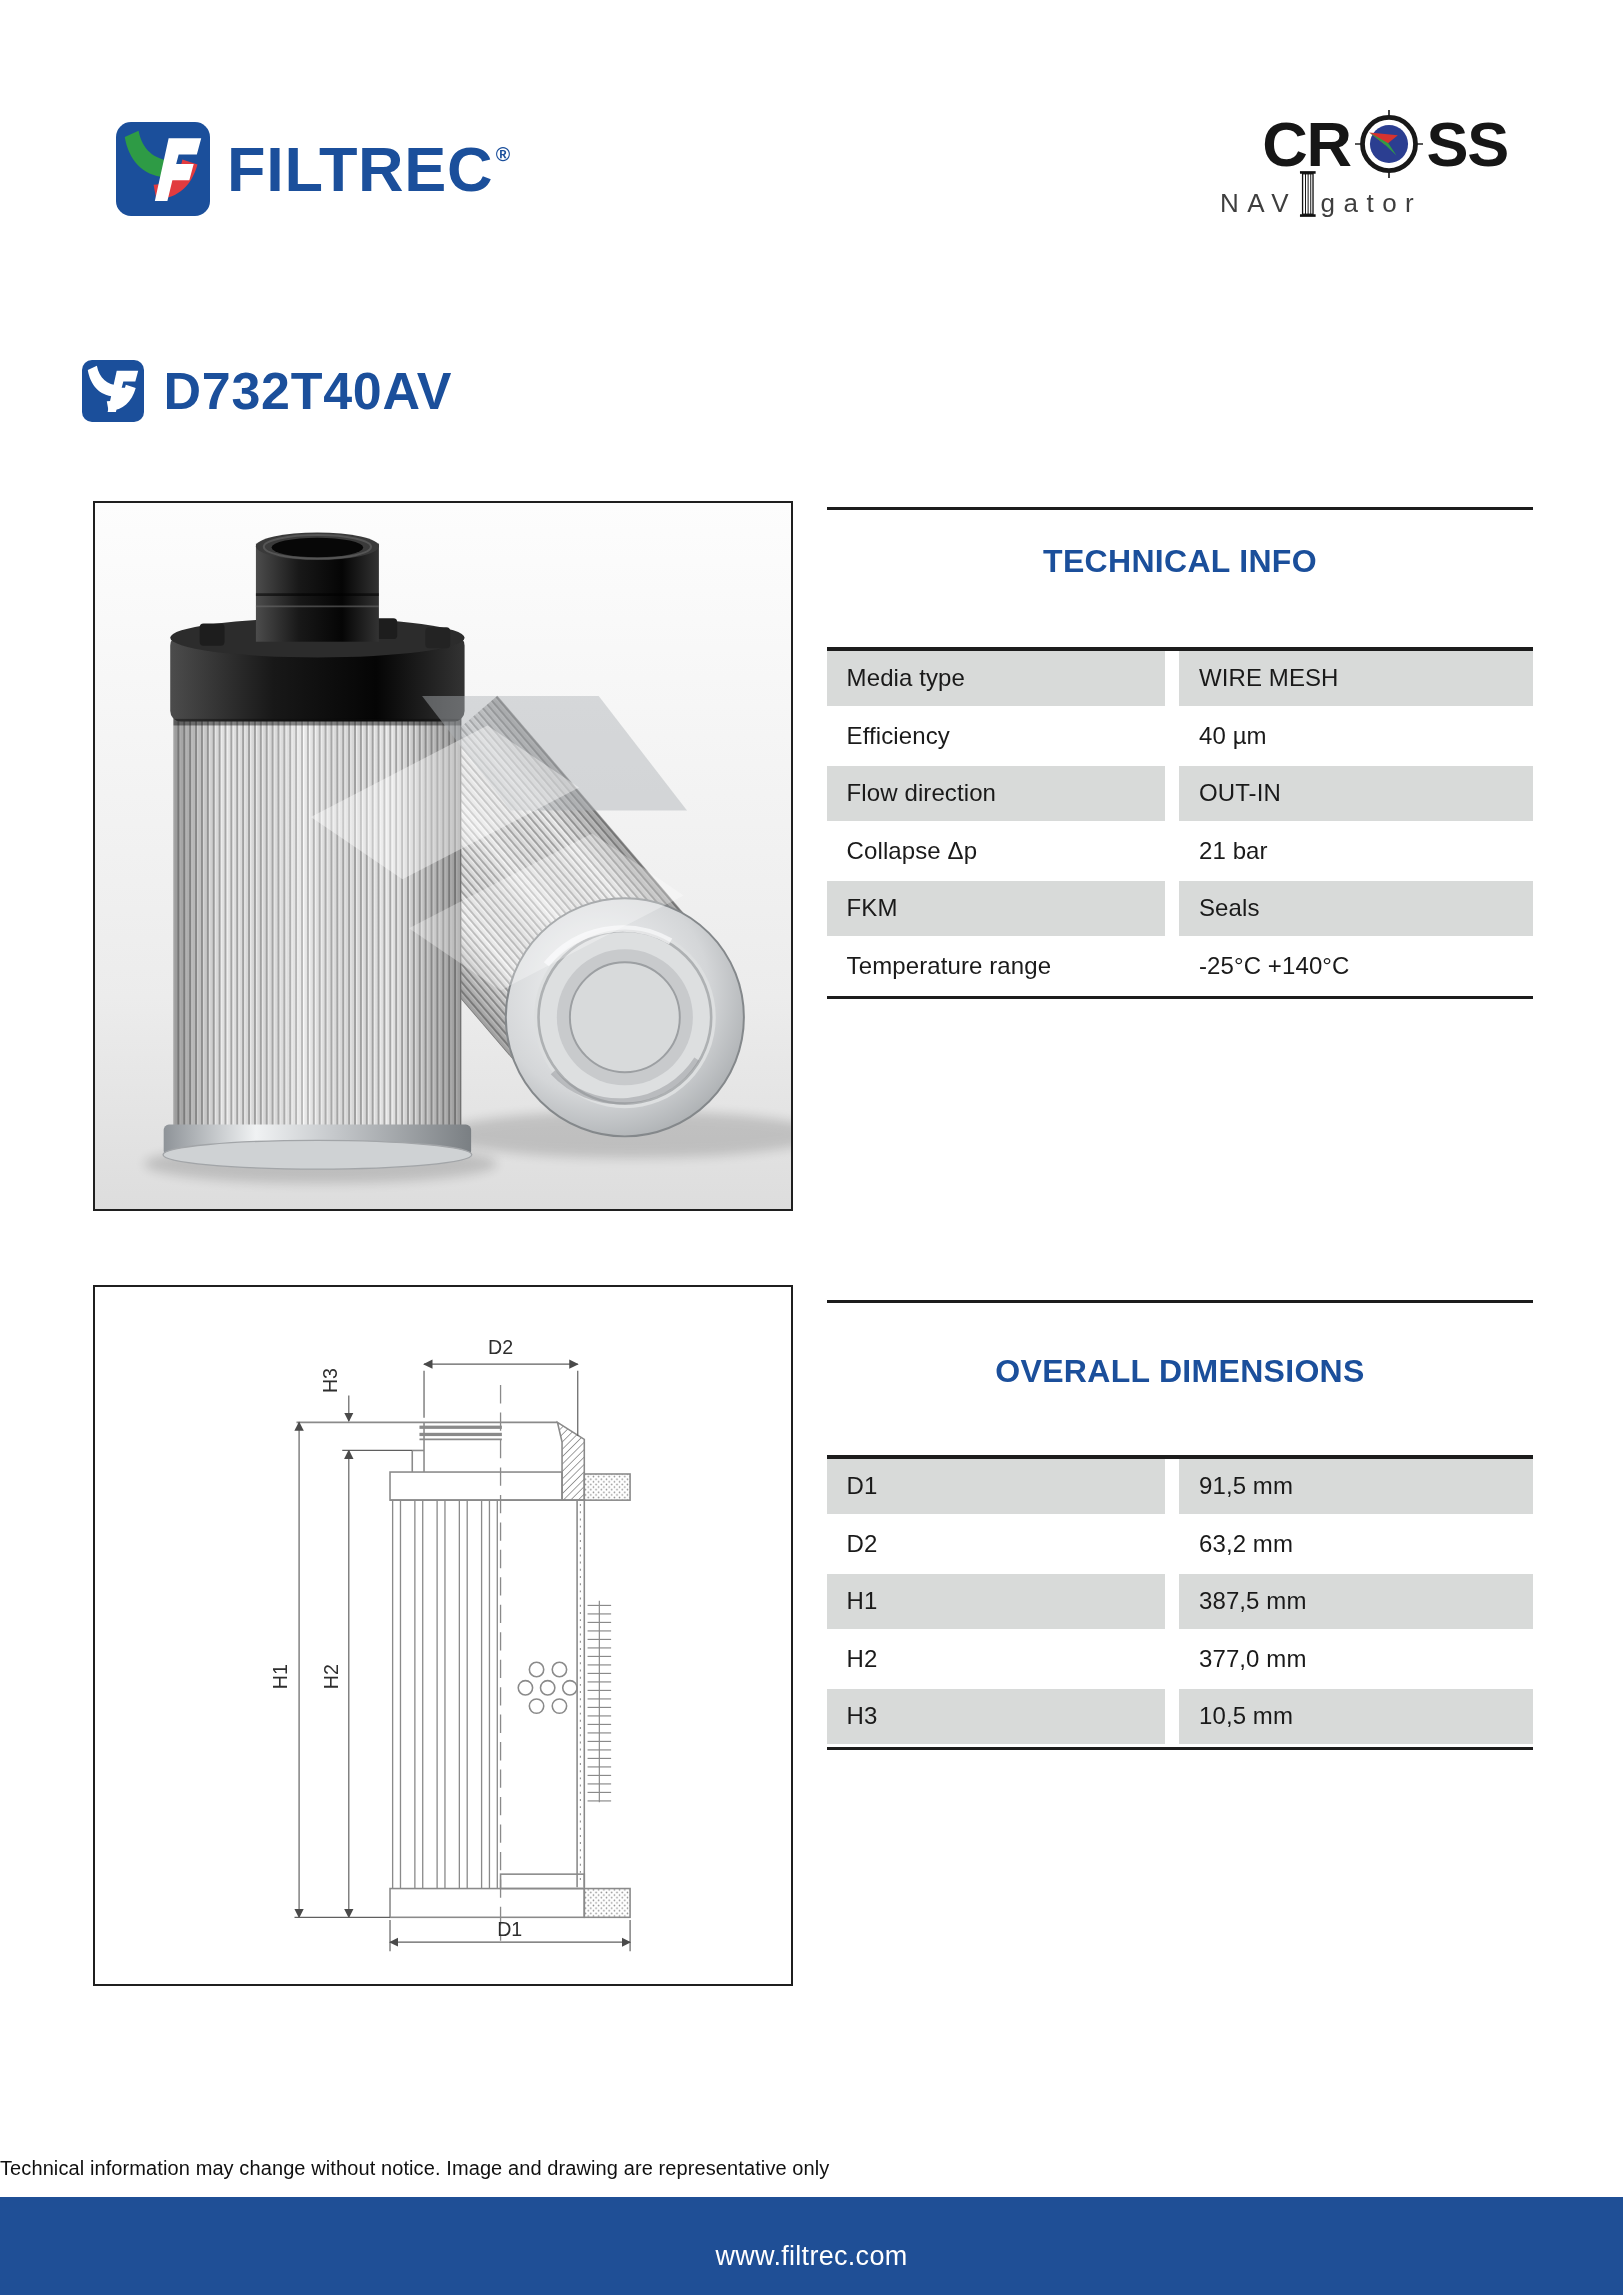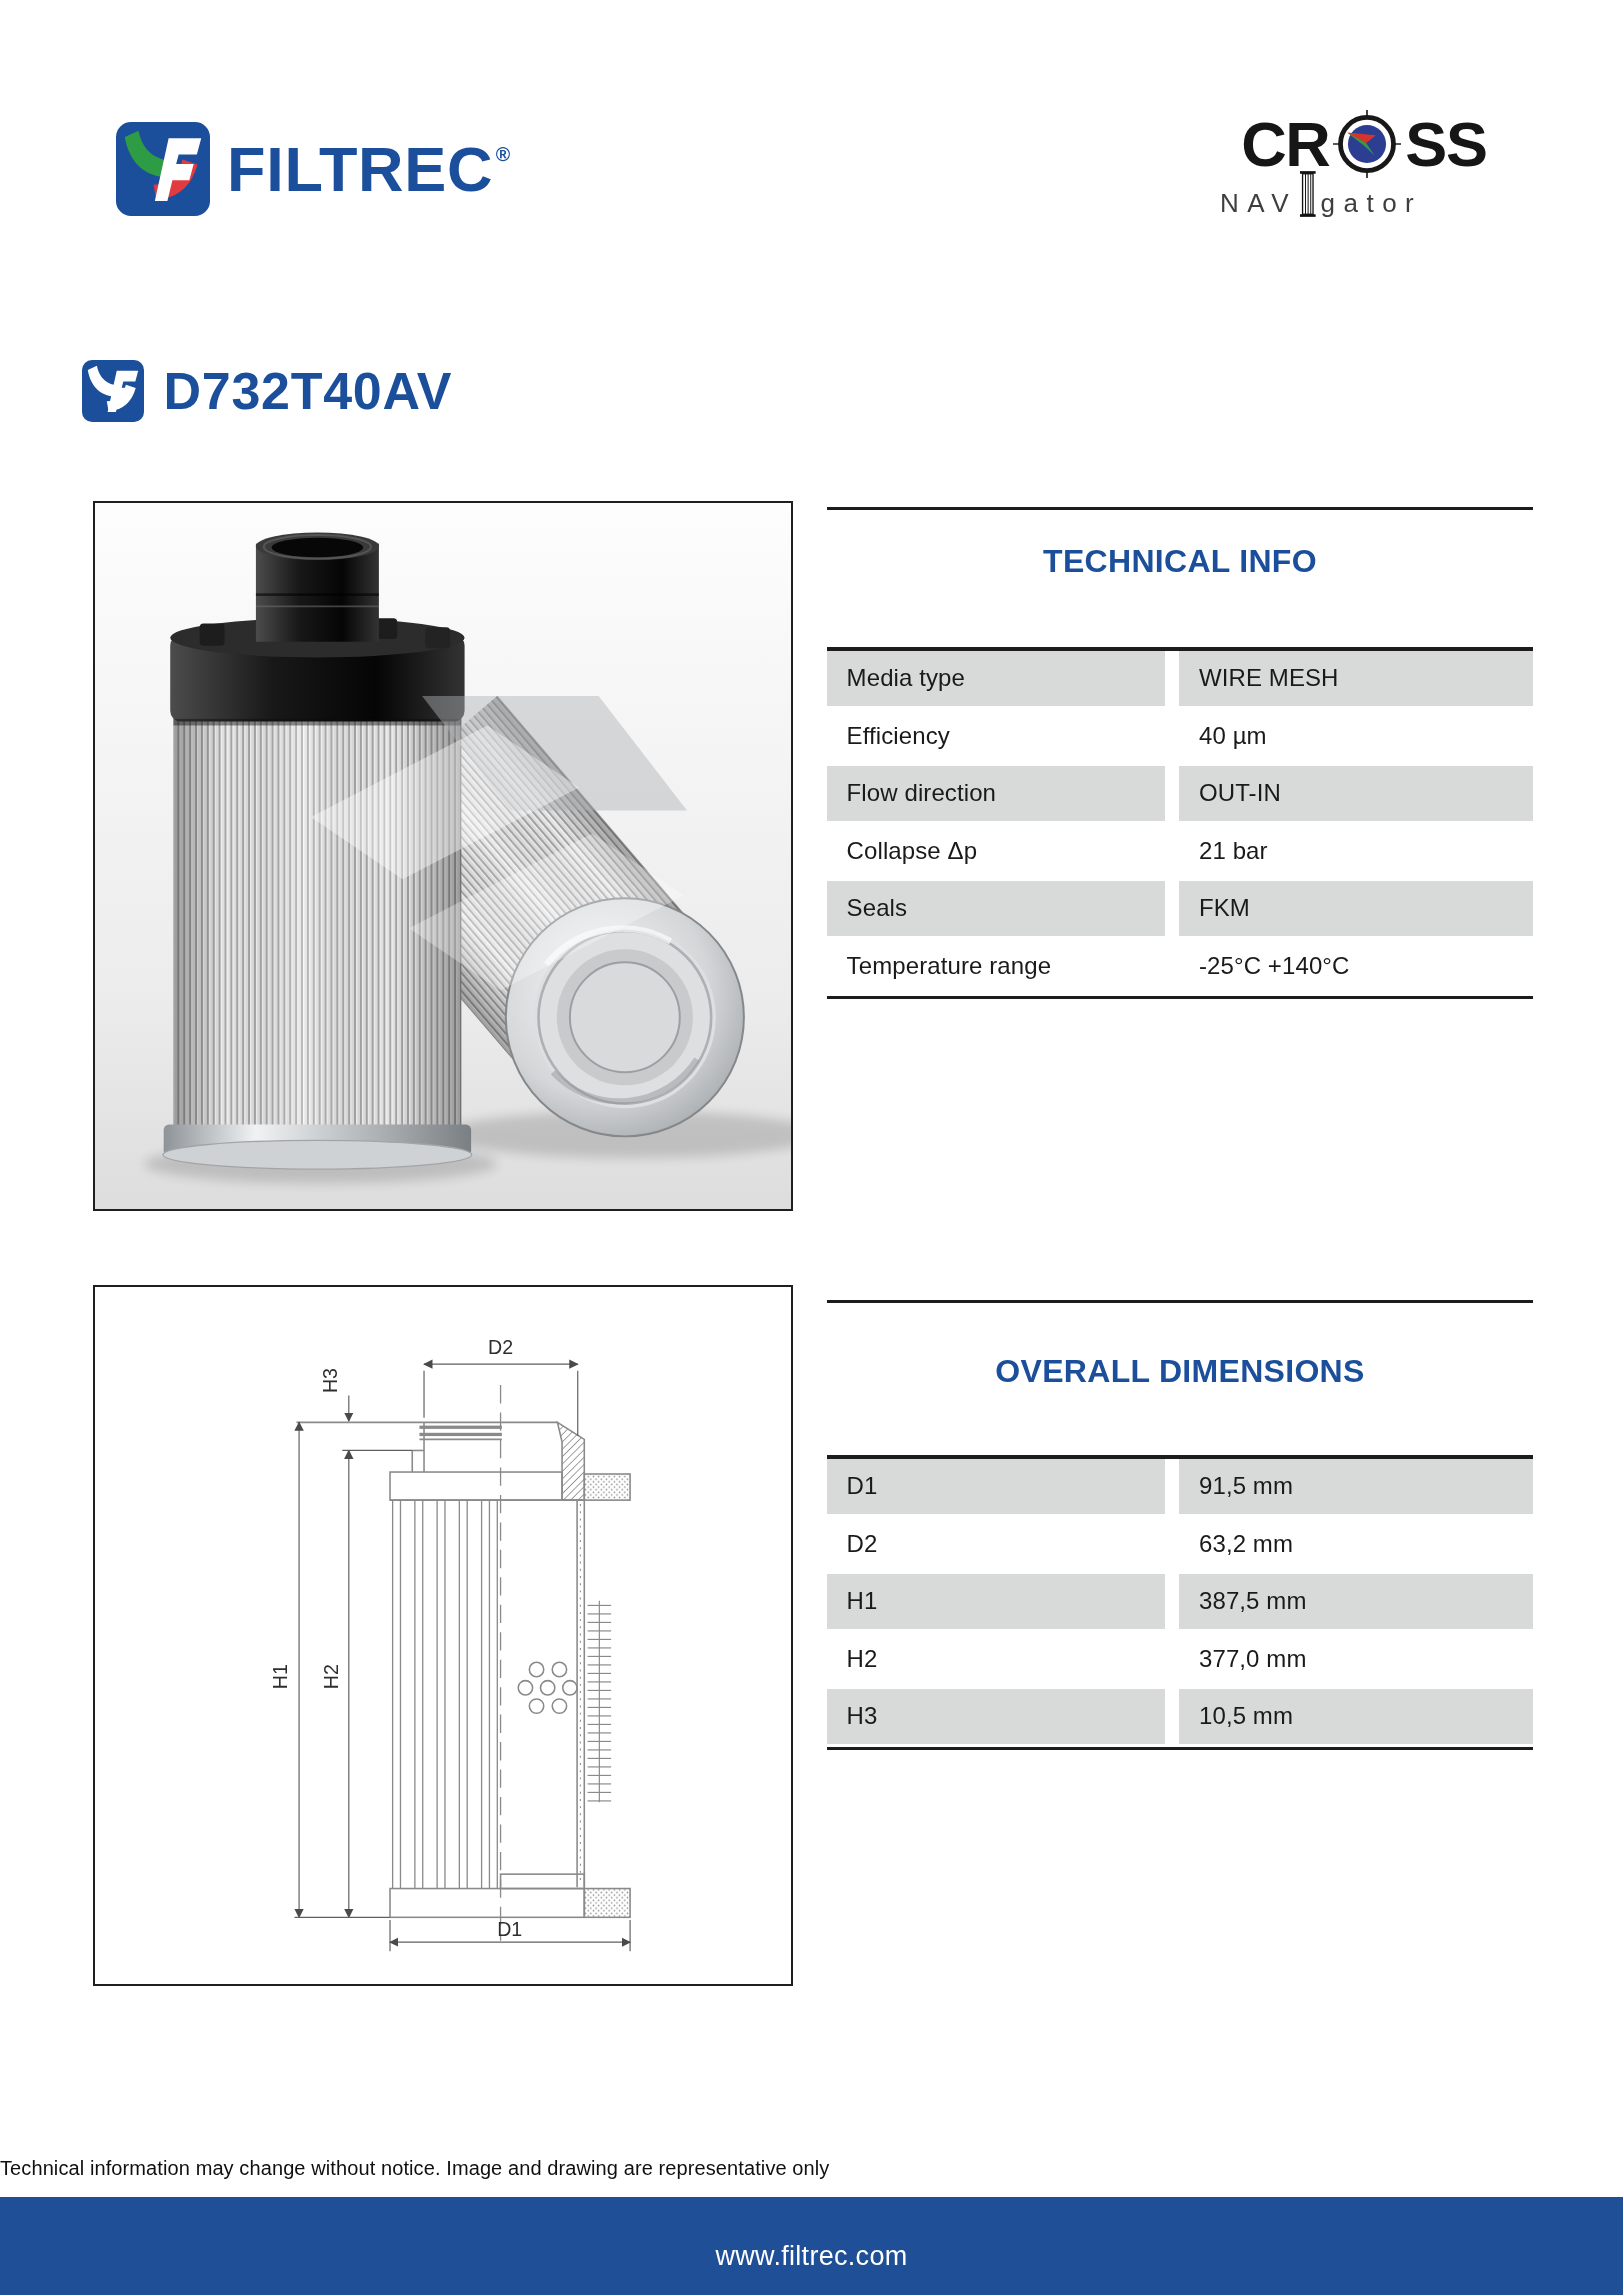--- a/index.html
+++ b/index.html
@@ -13,21 +13,21 @@
   body{
     width:1623px;height:2295px;position:relative;overflow:hidden;
     font-family:"Liberation Sans", sans-serif;color:#151515;
   }
   
   .filtrec-logo{position:absolute;left:116px;top:122px;display:flex;align-items:center;gap:17px;}
   .filtrec-logo svg.mark{width:94px;height:94px;display:block;}
   .filtrec-word{font-size:63px;font-weight:bold;color:var(--brand-blue);letter-spacing:0.7px;line-height:1;}
   .filtrec-reg{font-size:19.6px;font-weight:bold;color:var(--brand-blue);vertical-align:super;position:relative;top:-25px;left:2.6px;}
   .cross-logo{position:absolute;right:115px;top:110px;width:288px;text-align:center;}
-  .cross-line1{display:flex;align-items:center;justify-content:center;gap:3.9px;}
+  .cross-line1{display:flex;align-items:center;justify-content:flex-end;gap:3.9px;}
   .cross-big{font-size:63px;font-weight:bold;color:#161616;letter-spacing:-1.3px;line-height:1;}
   .cross-line2{display:flex;align-items:flex-end;justify-content:flex-start;margin-top:-9.2px;color:#3E3E3E;}
   .cross-small{font-size:26px;letter-spacing:8.5px;line-height:1.1;}
   .column-glyph{width:19.6px;height:50px;margin:0 2.6px -1.3px 1.3px;}
   
   .product-title{position:absolute;left:82px;top:360px;display:flex;align-items:center;gap:19.6px;}
   .product-title svg.mark{width:62px;height:62px;display:block;}
   .product-code{font-size:52px;font-weight:bold;color:var(--brand-blue);letter-spacing:0.7px;}
   
   .photo-box{position:absolute;left:93px;top:501px;width:700px;height:710px;border:2px solid #1F1F1F;background:#fff;}
@@ -212,22 +212,22 @@
     </div>
     <div class="trow gray">
       <div>Flow direction</div>
       <div>OUT-IN</div>
     </div>
     <div class="trow">
       <div>Collapse Δp</div>
       <div>21 bar</div>
     </div>
     <div class="trow gray">
+      <div>FKM</div>
       <div>Seals</div>
-      <div>FKM</div>
     </div>
     <div class="trow">
       <div>Temperature range</div>
       <div>-25°C +140°C</div>
     </div>
     <div class="tbl-rule-bottom"></div>
   </div>
 </div>
 
 <div class="drawing-box">

